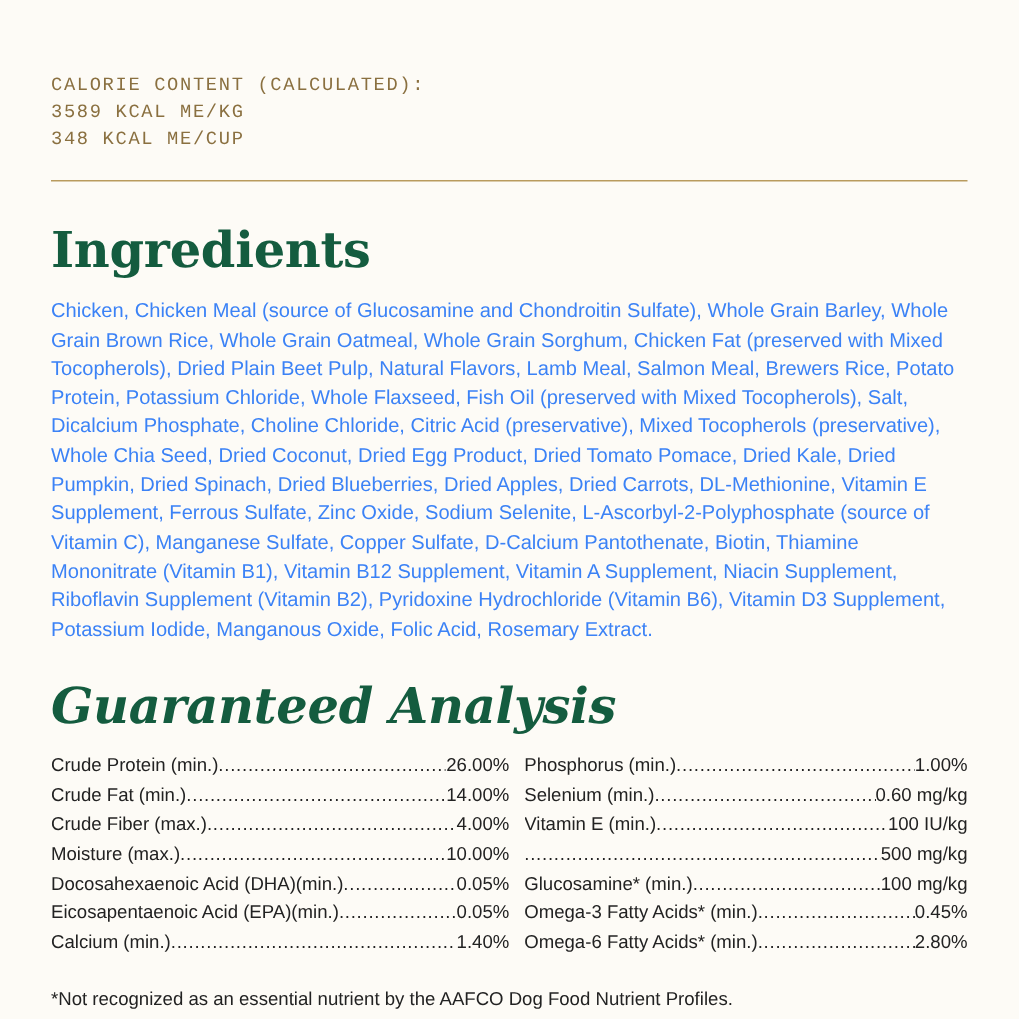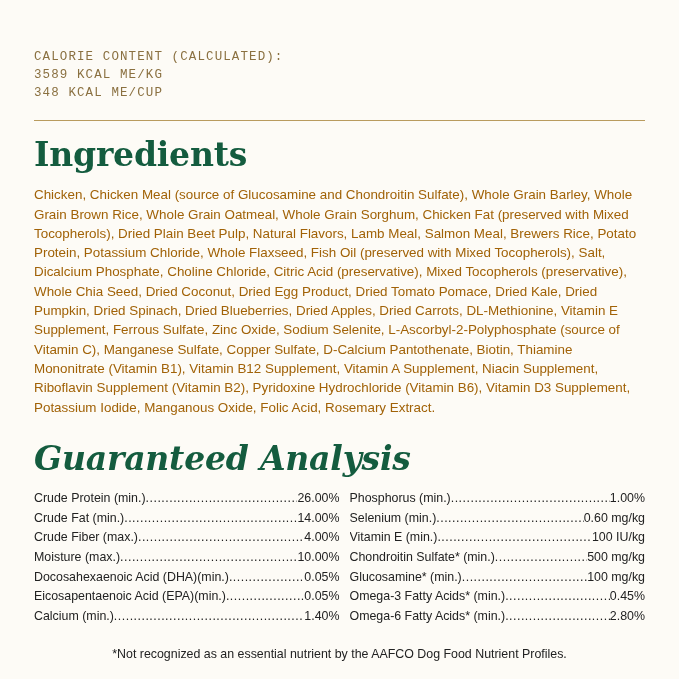--- a/index.html
+++ b/index.html
@@ -42,33 +42,33 @@
     width: 100%;
   }
 
   
   h2.section-title {
     font-family: "DejaVu Serif", serif;
     font-weight: bold;
     color: #145c3f;
     font-size: 33px;
     letter-spacing: -0.2px;
-    margin: 16px 0 12px 0;
+    margin: 28px 0 12px 0;
     line-height: 1.1;
   }
   h2.analysis-title {
     margin-top: 24px;
     font-style: italic;
   }
 
   
   .ingredients {
     font-size: 13.4px;
     line-height: 19.3px;
-    color: #a16207;
+    color: #3b82f6;
     text-align: left;
     margin: 0;
     max-width: 614px;
   }
 
   
   .ga-wrap {
     display: flex;
     gap: 0px;
     margin-top: 4px;
@@ -98,21 +98,20 @@
     color: #222;
     margin: 0 0px;
   }
   .ga-value { flex: 0 0 auto; }
 
   .footnote {
     margin-top: 20px;
     font-size: 12.4px;
     color: #222;
     line-height: 17px;
-    text-align: center;
   }
 </style>
 </head>
 <body>
 
 <div class="page">
 
   <div class="calorie">
     <div>CALORIE CONTENT (CALCULATED):</div>
     <div>3589 KCAL ME/KG</div>
@@ -175,21 +174,20 @@
         <span class="ga-label">Selenium (min.)</span>
         <span class="ga-dots">.................................................................</span>
         <span class="ga-value">0.60 mg/kg</span>
       </div>
       <div class="ga-row">
         <span class="ga-label">Vitamin E (min.)</span>
         <span class="ga-dots">.................................................................</span>
         <span class="ga-value">100 IU/kg</span>
       </div>
       <div class="ga-row">
-        <span class="ga-label">Chondroitin Sulfate* (min.)</span>
         <span class="ga-dots">.................................................................</span>
         <span class="ga-value">500 mg/kg</span>
       </div>
       <div class="ga-row">
         <span class="ga-label">Glucosamine* (min.)</span>
         <span class="ga-dots">.................................................................</span>
         <span class="ga-value">100 mg/kg</span>
       </div>
       <div class="ga-row">
         <span class="ga-label">Omega-3 Fatty Acids* (min.)</span>

